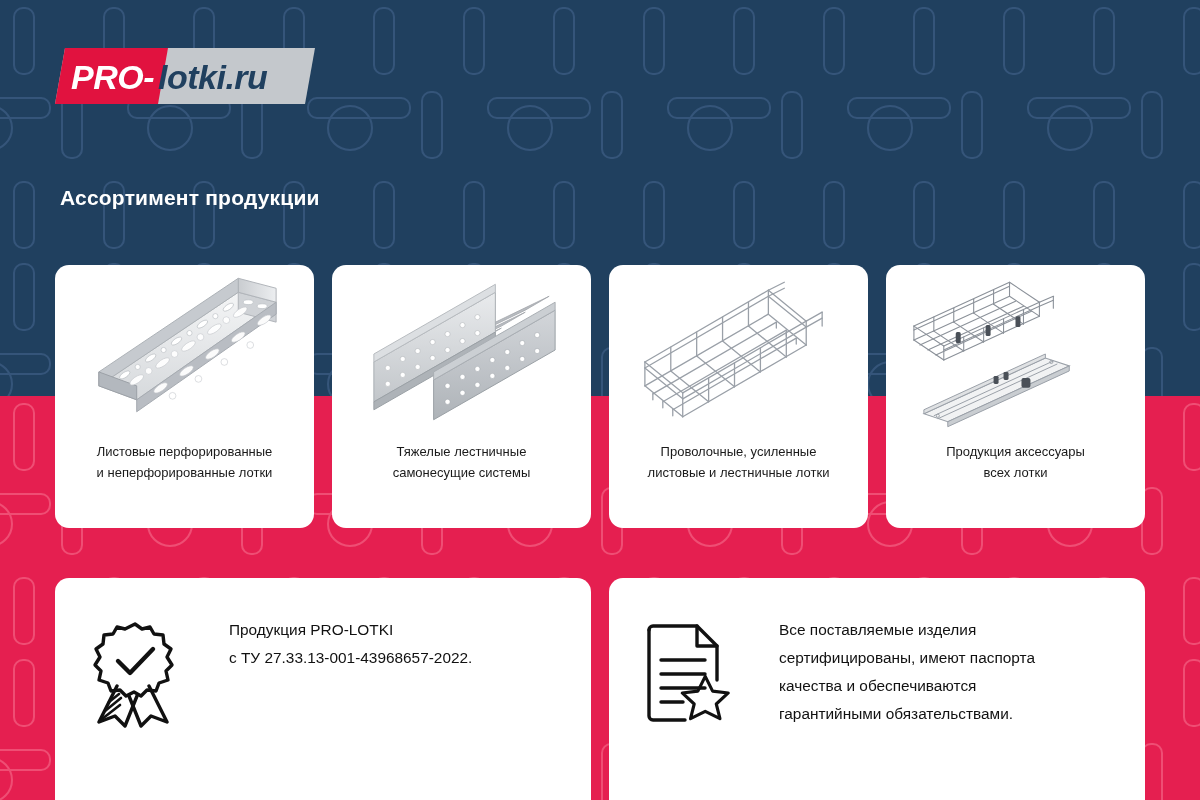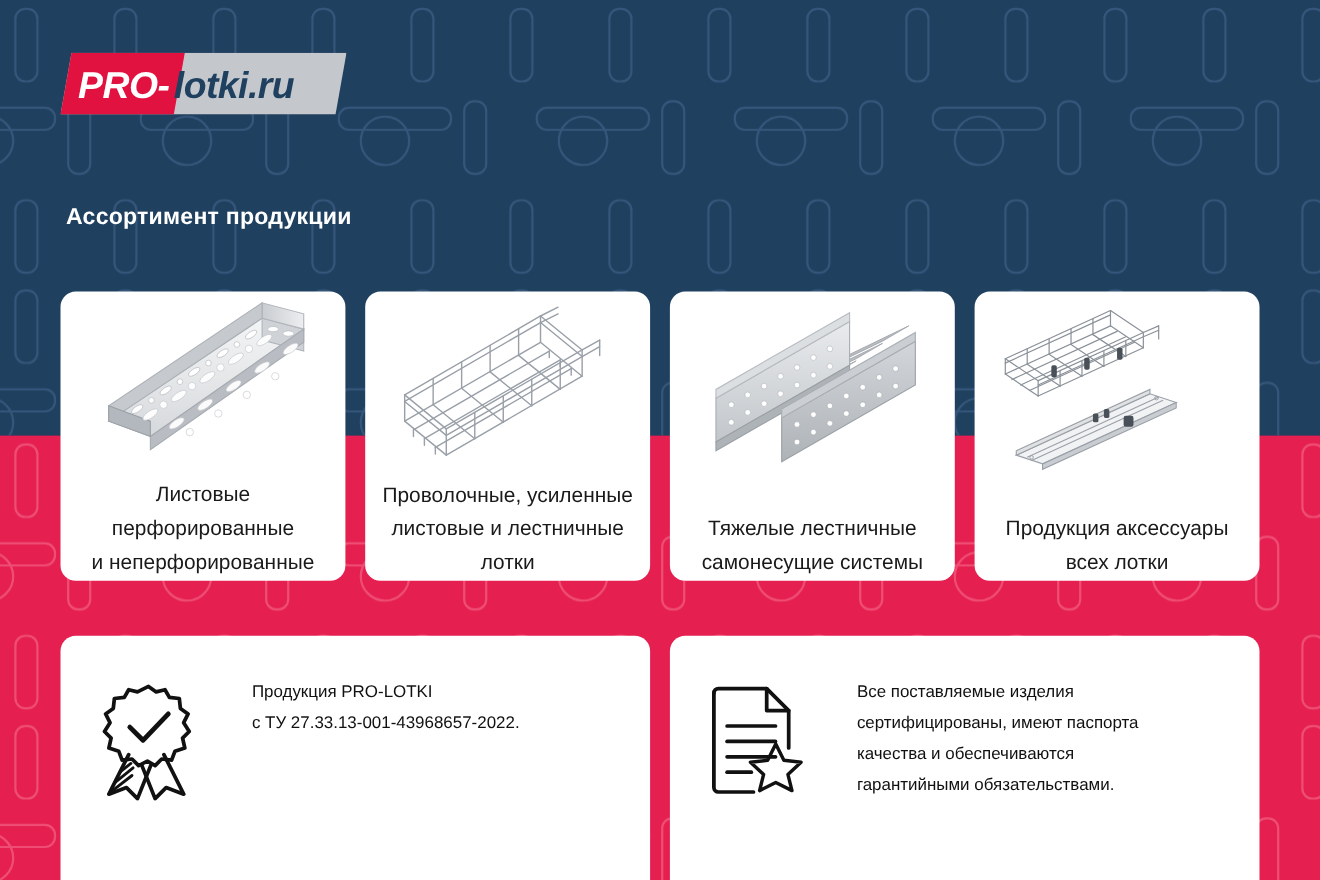--- a/index.html
+++ b/index.html
@@ -54,24 +54,24 @@
   }
   .pcard-img {
     height:172px;
     display:flex; align-items:center; justify-content:center;
     padding:6px 8px 0;
   }
   .pcard-img svg { display:block; }
   .pcard-cap {
     flex:1;
     display:flex; flex-direction:column;
-    align-items:center; justify-content:flex-end;
+    align-items:center; justify-content:flex-start;
     padding:4px 10px 0;
     text-align:center;
-    font-size:19px; line-height:1.62;
+    font-size:13px; line-height:1.62;
     color:#1a1a1a;
     font-weight:500;
   }
 
   
   .info-row {
     position:absolute; left:55px; top:578px;
     width:1090px; height:230px;
     display:flex; gap:18px;
   }
@@ -230,84 +230,20 @@
     </div>
     <div class="pcard-cap">
       <div>Листовые перфорированные</div>
       <div>и неперфорированные лотки</div>
     </div>
   </div>
 
   <div class="pcard">
     <div class="pcard-img">
       <svg width="244" height="160" viewBox="0 0 244 160" aria-hidden="true">
-        <g fill="none" stroke="#9aa0a8" stroke-width="1.3" stroke-linecap="round">
-
-          <path d="M28,112 L152,40"></path>
-          <path d="M36,120 L160,48"></path>
-          <path d="M46,128 L170,56"></path>
-          <path d="M56,136 L180,64"></path>
-          <path d="M66,143 L190,71"></path>
-
-          <path d="M28,112 L66,143"></path>
-          <path d="M54,97  L92,128"></path>
-          <path d="M80,82  L118,113"></path>
-          <path d="M106,67 L144,98"></path>
-          <path d="M132,52 L170,83"></path>
-          <path d="M152,40 L190,71"></path>
-
-          <path d="M28,112 L28,88"></path>
-          <path d="M54,97  L54,73"></path>
-          <path d="M80,82  L80,58"></path>
-          <path d="M106,67 L106,43"></path>
-          <path d="M132,52 L132,28"></path>
-          <path d="M152,40 L152,16"></path>
-
-          <path d="M28,88 L152,16"></path>
-          <path d="M28,94 L152,22"></path>
-
-          <path d="M66,143 L66,119"></path>
-          <path d="M92,128 L92,104"></path>
-          <path d="M118,113 L118,89"></path>
-          <path d="M144,98 L144,74"></path>
-          <path d="M170,83 L170,59"></path>
-          <path d="M190,71 L190,47"></path>
-
-          <path d="M66,119 L190,47"></path>
-          <path d="M66,125 L190,53"></path>
-
-          <path d="M28,88 L66,119"></path>
-          <path d="M152,16 L190,47"></path>
-          <path d="M28,94 L66,125"></path>
-          <path d="M152,22 L190,53"></path>
-
-          <path d="M36,120 L36,126"></path>
-          <path d="M46,128 L46,134"></path>
-          <path d="M56,136 L56,142"></path>
-          <path d="M160,48 L160,54"></path>
-          <path d="M170,56 L170,62"></path>
-          <path d="M180,64 L180,70"></path>
-
-          <path d="M190,47 L206,38"></path>
-          <path d="M190,53 L206,44"></path>
-          <path d="M206,38 L206,52"></path>
-          <path d="M152,16 L168,8"></path>
-          <path d="M152,22 L168,14"></path>
-        </g>
-      </svg>
-    </div>
-    <div class="pcard-cap">
-      <div>Проволочные, усиленные</div>
-      <div>листовые и лестничные лотки</div>
-    </div>
-  </div>
-
-  <div class="pcard">
-    <div class="pcard-img">
-      <svg width="244" height="160" viewBox="0 0 244 160" aria-hidden="true">
         <defs>
           <linearGradient id="g3a" x1="0" y1="0" x2="0" y2="1">
             <stop offset="0" stop-color="#e9ebed"></stop>
               <stop offset="1" stop-color="#c2c6ca"></stop>
           </linearGradient>
           <linearGradient id="g3b" x1="0" y1="0" x2="0" y2="1">
             <stop offset="0" stop-color="#d3d6da"></stop>
               <stop offset="1" stop-color="#aeb3b8"></stop>
           </linearGradient>
         </defs>
@@ -357,20 +293,84 @@
             <circle cx="153" cy="86" r="2.6"></circle>
           <circle cx="168" cy="78" r="2.6"></circle>
             <circle cx="183" cy="69" r="2.6"></circle>
           <circle cx="198" cy="61" r="2.6"></circle>
         </g>
       </svg>
     </div>
     <div class="pcard-cap">
       <div>Тяжелые лестничные</div>
       <div>самонесущие системы</div>
+    </div>
+  </div>
+
+  <div class="pcard">
+    <div class="pcard-img">
+      <svg width="244" height="160" viewBox="0 0 244 160" aria-hidden="true">
+        <g fill="none" stroke="#9aa0a8" stroke-width="1.3" stroke-linecap="round">
+
+          <path d="M28,112 L152,40"></path>
+          <path d="M36,120 L160,48"></path>
+          <path d="M46,128 L170,56"></path>
+          <path d="M56,136 L180,64"></path>
+          <path d="M66,143 L190,71"></path>
+
+          <path d="M28,112 L66,143"></path>
+          <path d="M54,97  L92,128"></path>
+          <path d="M80,82  L118,113"></path>
+          <path d="M106,67 L144,98"></path>
+          <path d="M132,52 L170,83"></path>
+          <path d="M152,40 L190,71"></path>
+
+          <path d="M28,112 L28,88"></path>
+          <path d="M54,97  L54,73"></path>
+          <path d="M80,82  L80,58"></path>
+          <path d="M106,67 L106,43"></path>
+          <path d="M132,52 L132,28"></path>
+          <path d="M152,40 L152,16"></path>
+
+          <path d="M28,88 L152,16"></path>
+          <path d="M28,94 L152,22"></path>
+
+          <path d="M66,143 L66,119"></path>
+          <path d="M92,128 L92,104"></path>
+          <path d="M118,113 L118,89"></path>
+          <path d="M144,98 L144,74"></path>
+          <path d="M170,83 L170,59"></path>
+          <path d="M190,71 L190,47"></path>
+
+          <path d="M66,119 L190,47"></path>
+          <path d="M66,125 L190,53"></path>
+
+          <path d="M28,88 L66,119"></path>
+          <path d="M152,16 L190,47"></path>
+          <path d="M28,94 L66,125"></path>
+          <path d="M152,22 L190,53"></path>
+
+          <path d="M36,120 L36,126"></path>
+          <path d="M46,128 L46,134"></path>
+          <path d="M56,136 L56,142"></path>
+          <path d="M160,48 L160,54"></path>
+          <path d="M170,56 L170,62"></path>
+          <path d="M180,64 L180,70"></path>
+
+          <path d="M190,47 L206,38"></path>
+          <path d="M190,53 L206,44"></path>
+          <path d="M206,38 L206,52"></path>
+          <path d="M152,16 L168,8"></path>
+          <path d="M152,22 L168,14"></path>
+        </g>
+      </svg>
+    </div>
+    <div class="pcard-cap">
+      <div>Проволочные, усиленные</div>
+      <div>листовые и лестничные лотки</div>
     </div>
   </div>
 
   <div class="pcard">
     <div class="pcard-img">
       <svg width="244" height="160" viewBox="0 0 244 160" aria-hidden="true">
 
         <g fill="none" stroke="#8b9199" stroke-width="1.1" stroke-linecap="round">
           <path d="M20,66 L116,22"></path>
             <path d="M26,71 L122,27"></path>

